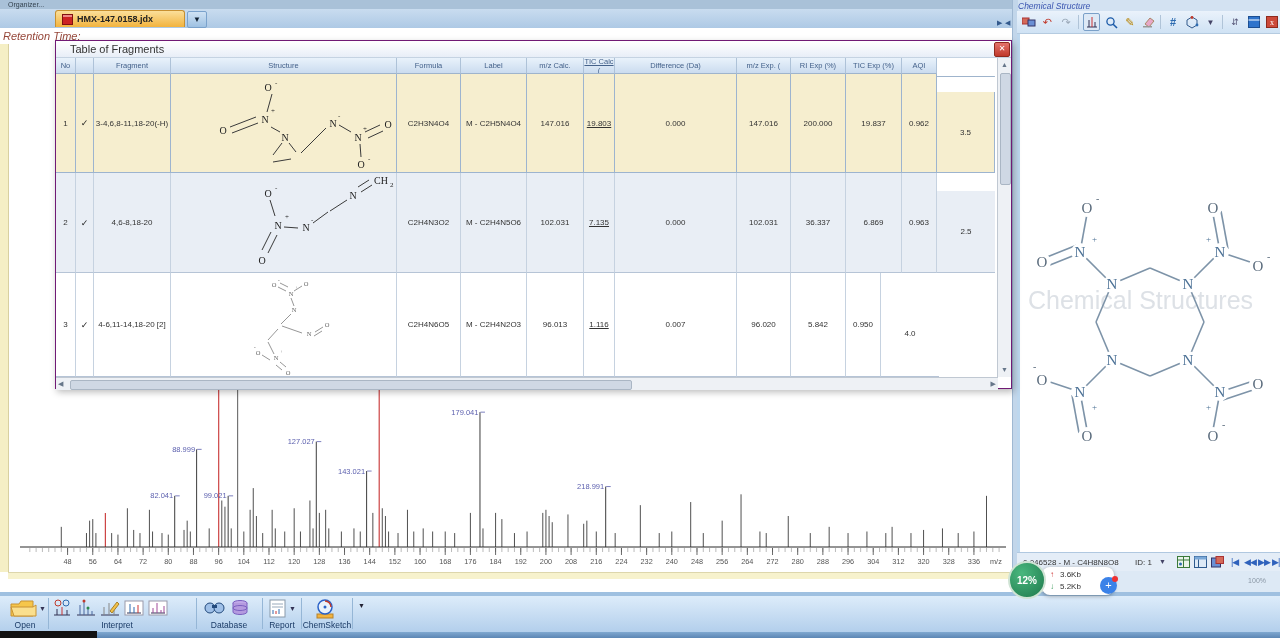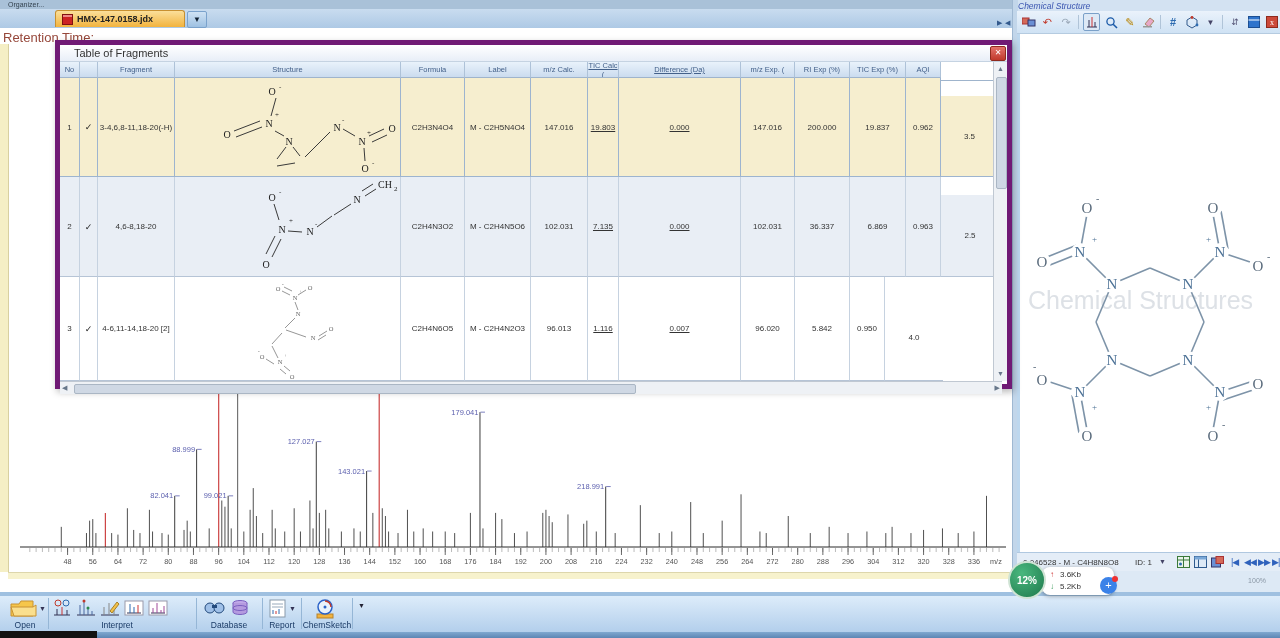--- a/index.html
+++ b/index.html
@@ -9,40 +9,40 @@
   
   #top-strip{left:0;top:0;width:1280px;height:9px;background:#a9c1d8;font-size:7px;line-height:9px;color:#33424f;padding-left:8px;box-sizing:border-box;}
   #tab-bar{left:0;top:9px;width:1012px;height:19px;background:linear-gradient(#c9dcef,#adc9e5);border-bottom:1px solid #8fb2d4;}
   #doc-tab{left:55px;top:1px;height:17px;width:130px;background:linear-gradient(#fbdf9a,#f2b33d);border:1px solid #c89030;border-bottom:none;border-radius:3px 3px 0 0;display:flex;align-items:center;gap:4px;padding:0 6px;box-sizing:border-box;}
   #doc-tab .tab-ico{width:9px;height:9px;background:#c22;border:1px solid #801010;box-shadow:inset 0 2px 0 #e88;}
   #doc-tab .tab-txt{font-size:9px;font-weight:bold;color:#222;white-space:nowrap;}
   #tab-drop{left:187px;top:2px;width:18px;height:15px;background:linear-gradient(#cfe2f4,#9ec1e2);border:1px solid #7aa2cc;border-radius:2px;font-size:8px;color:#123;text-align:center;line-height:15px;}
   .split-arrow{top:10px;font-size:7px;color:#33598c;}
   
   #main-area{left:0;top:28px;width:1012px;height:549px;background:#fff;}
-  #retention{left:3px;top:2px;font-size:13px;color:#96473a;}
+  #retention{left:3px;top:2px;font-size:11px;color:#96473a;font-style:italic;}
   #left-strip{left:0;top:16px;width:8px;height:528px;background:#f5efc5;border-right:1px solid #d8d0a0;}
   #axis-strip{left:8px;top:544px;width:1004px;height:6px;background:#f7f2cd;border-top:1px solid #ddd6ac;}
   #spec{left:8px;top:292px;width:1002px;height:258px;}
   
   #status-bar{left:0;top:577px;width:1012px;height:15px;background:#d4e4f4;border-top:1px solid #aebfcf;font-size:9px;color:#24384c;line-height:15px;}
   #status-bar span{margin-left:6px;}
   
-  #dialog{left:55px;top:40px;width:957px;height:349px;background:#fff;border:5px solid #701a75;box-shadow:2px 3px 7px rgba(0,0,0,.28);box-sizing:border-box;z-index:40;}
+  #dialog{left:55px;top:40px;width:957px;height:349px;background:#fff;border:1px solid #701a75;box-shadow:2px 3px 7px rgba(0,0,0,.28);box-sizing:border-box;z-index:40;}
   #dlg-title{left:0;top:0;width:100%;height:17px;background:linear-gradient(#ffffff,#e8eef7);border-bottom:1px solid #c5d3e2;font-size:11px;color:#333;line-height:17px;padding-left:14px;box-sizing:border-box;}
   #dlg-close{right:1px;top:1px;width:14px;height:13px;background:linear-gradient(#e4736b,#c0392b);border:1px solid #8f2a1e;color:#fff;font-size:8px;line-height:12px;text-align:center;border-radius:2px;}
   .trow{left:0;width:941px;display:flex;}
   .cell{box-sizing:border-box;border-right:1px solid #c6d2e0;display:flex;align-items:center;justify-content:center;font-size:8px;color:#333;text-align:center;overflow:hidden;}
   .hrow{top:17px;height:16px;}
   .hrow .cell{background:linear-gradient(#e9f2fb,#cbdcef);border-right:1px solid #aec2d8;border-bottom:1px solid #9fb4cc;color:#44618a;font-size:7.5px;}
   .r1{top:33px;height:99px;}  .r1 .cell{background:#f6eecf;border-right:1px solid #9db4cf;border-bottom:1px solid #9db4cf;}
   .r2{top:132px;height:100px;}.r2 .cell{background:#e9eef5;border-bottom:1px solid #b6c4d6;}
   .r3{top:232px;height:104px;}.r3 .cell{background:#ffffff;border-bottom:1px solid #b6c4d6;}
   .c0{width:20px;} .c1{width:18px;} .c2{width:77px;} .c3{width:226px;} .c4{width:64px;} .c5{width:66px;}
-  .c6{width:57px;} .c7{width:31px;text-decoration:underline;} .c8{width:122px;text-decoration:underline;} .c9{width:54px;} .c10{width:55px;text-align:right;} .c11{width:56px;} .c12{width:35px;} .c13{width:58px;border-right:none;margin-top:18px;}
+  .c6{width:57px;} .c7{width:31px;text-decoration:underline;} .c8{width:122px;} .c9{width:54px;} .c10{width:55px;text-align:right;} .c11{width:56px;} .c12{width:35px;} .c13{width:58px;border-right:none;margin-top:18px;}
   .chk{font-size:9px;color:#1a1a1a;}
   #dlg-vscroll{right:0;top:17px;width:14px;height:319px;background:#eef1f5;border-left:1px solid #c0c8d2;box-sizing:border-box;}
   #dlg-vthumb{left:2px;top:15px;width:9px;height:110px;background:#cfd8e4;border:1px solid #aab6c4;border-radius:2px;}
   #dlg-hscroll{left:0;top:336px;width:942px;height:13px;background:#eef1f5;border-top:1px solid #c0c8d2;box-sizing:border-box;}
   #dlg-hthumb{left:14px;top:2px;width:560px;height:8px;background:#cfd8e4;border:1px solid #aab6c4;border-radius:2px;}
   .scroll-arrow{font-size:7px;color:#67778a;line-height:12px;text-align:center;}
   
   #right-panel{left:1012px;top:0;width:268px;height:592px;background:#d3e2f2;}
   #rp-splitter{left:0;top:0;width:5px;height:592px;background:#c2d6ea;border-left:1px solid #9fb8d2;}
   #rp-header{left:6px;top:1px;font-size:8.5px;color:#3a55b0;font-style:italic;}

